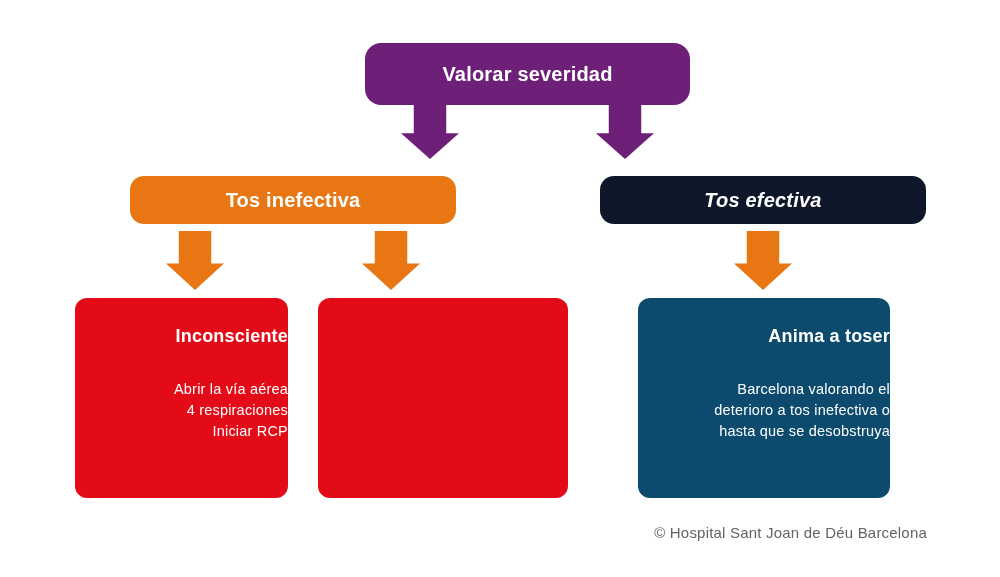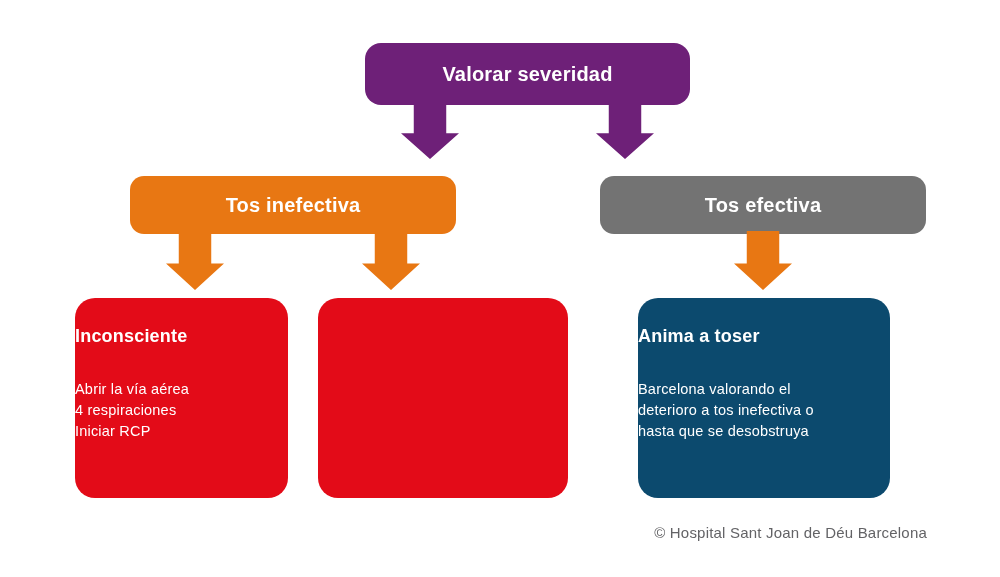--- a/index.html
+++ b/index.html
@@ -16,39 +16,39 @@
   .node {
     position: absolute;
     display: flex; align-items: center; justify-content: center;
     color: #ffffff; text-align: center;
   }
   .node-root {
     left: 365px; top: 43px; width: 325px; height: 62px;
     border-radius: 16px;
   }
   .node-branch {
-    top: 176px; width: 326px; height: 58px;
+    top: 176px; width: 326px; height: 48px;
     border-radius: 14px;
   }
   .node-branch-left  { left: 130px; }
   .node-branch-right { left: 600px; }
   .node-label {
     font-size: 20px; font-weight: 700; letter-spacing: 0.2px;
   }
   .arrow {
     position: absolute;
     width: 58px; height: 57px;
     clip-path: polygon(22% 0, 78% 0, 78% 55%, 100% 55%, 50% 100%, 0 55%, 22% 55%);
   }
   .arrow-purple { top: 102px; }
   .arrow-orange { top: 231px; height: 59px; }
   .card {
     position: absolute; top: 298px; height: 200px;
-    border-radius: 20px;
-    color: #ffffff; text-align: left;
+    border-radius: 12px;
+    color: #ffffff; text-align: right;
     padding-top: 28px;
   }
   .card-1 { left: 75px;  width: 213px; }
   .card-2 { left: 318px; width: 250px; }
   .card-3 { left: 638px; width: 252px; }
   .card-title {
     font-size: 18px; font-weight: 700; line-height: 20px;
     letter-spacing: 0.2px;
   }
   .card-body {
@@ -72,21 +72,21 @@
     <span class="node-label">Valorar severidad</span>
   </div>
 
   <div class="arrow arrow-purple" style="left: 401px; background: rgb(110, 32, 120);"></div>
   <div class="arrow arrow-purple" style="left: 596px; background: rgb(110, 32, 120);"></div>
 
   <div class="node node-branch node-branch-left" style="background: rgb(232, 119, 19); color: rgb(255, 255, 255);">
     <span class="node-label">Tos inefectiva</span>
   </div>
 
-  <div class="node node-branch node-branch-right" style="background: #737373; color: rgb(255, 255, 255);">
+  <div class="node node-branch node-branch-right" style="background: #0f172a; color: rgb(255, 255, 255); font-style: italic;">
     <span class="node-label">Tos efectiva</span>
   </div>
 
   <div class="arrow arrow-orange" style="left: 166px; background: rgb(232, 119, 19);"></div>
   <div class="arrow arrow-orange" style="left: 362px; background: rgb(232, 119, 19);"></div>
   <div class="arrow arrow-orange" style="left: 734px; background: rgb(232, 119, 19);"></div>
 
   <div class="card card-1" style="background: rgb(227, 11, 24); color: rgb(255, 255, 255);">
     <div class="card-title">Inconsciente</div>
     <div class="card-body">Abrir la vía aérea

